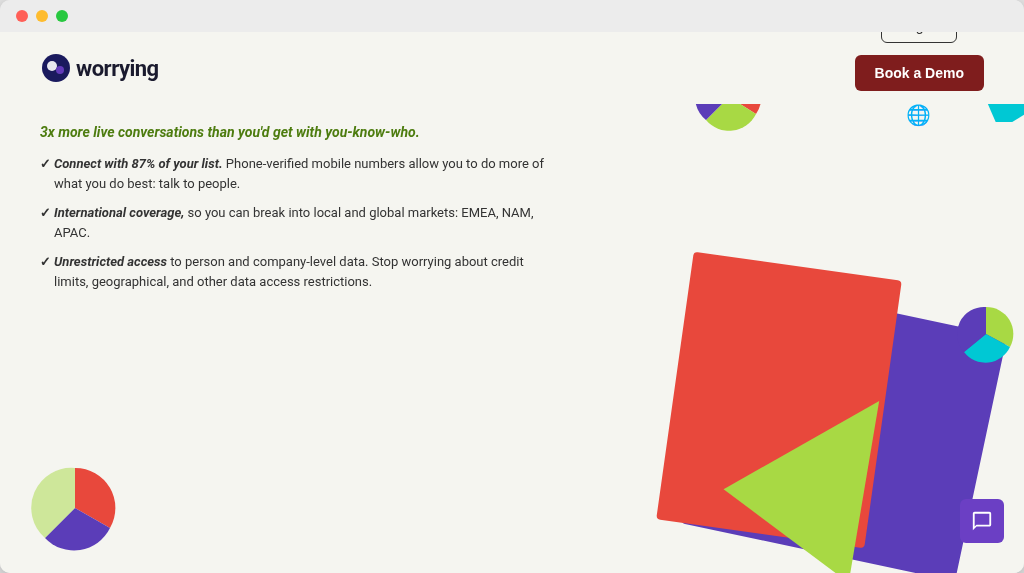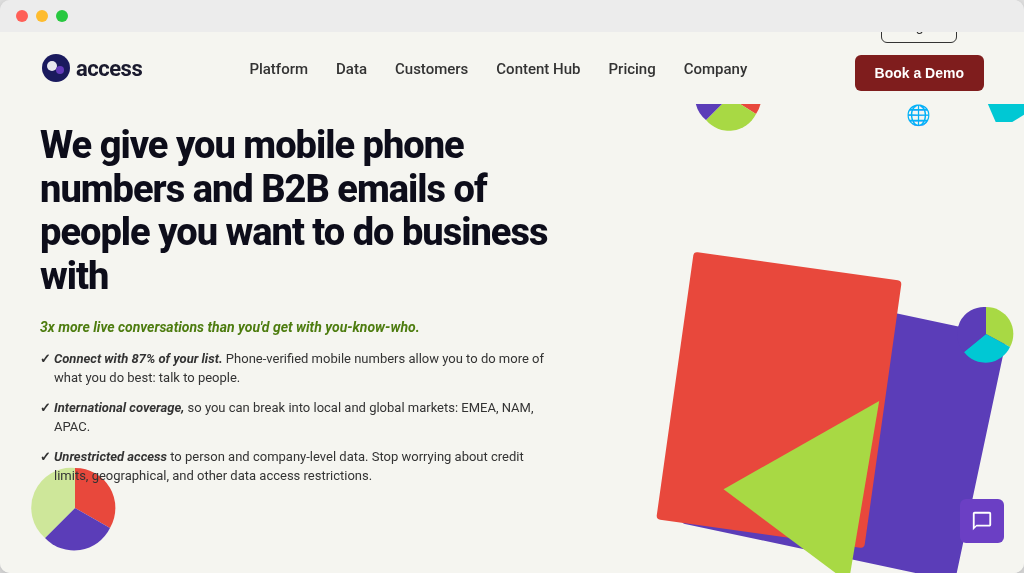--- a/index.html
+++ b/index.html
@@ -268,42 +268,33 @@
   <div class="page-content">
 
     <nav class="navbar">
       <div class="navbar-left">
 
         <svg class="logo-icon" viewBox="0 0 32 32">
           <circle cx="16" cy="16" r="14" fill="#1a1a5e"></circle>
           <circle cx="12" cy="14" r="5" fill="white" opacity="0.9"></circle>
           <circle cx="20" cy="18" r="4" fill="#6b3fc4" opacity="0.9"></circle>
         </svg>
-        <span class="logo-text">access</span>
-      </div>
-
-      <ul class="navbar-nav">
-        <li><a href="#">Platform</a></li>
-        <li><a href="#">Data</a></li>
-        <li><a href="#">Customers</a></li>
-        <li><a href="#">Content Hub</a></li>
-        <li><a href="#">Pricing</a></li>
-        <li><a href="#">Company</a></li>
-      </ul>
+        <span class="logo-text">worrying</span>
+      </div>
+
 
       <div class="navbar-right">
         <button class="btn-login">Log in</button>
         <button class="btn-demo-nav">Book a Demo</button>
         <span class="globe-icon">🌐</span>
       </div>
     </nav>
 
     <div class="hero">
       <div class="hero-left">
-        <h1 class="hero-title">We give you mobile phone numbers and B2B emails of people you want to do business with</h1>
         <p class="hero-subtitle">3x more live conversations than you'd get with you-know-who.</p>
         <ul class="hero-bullets">
           <li><strong>Connect with 87% of your list.</strong><span> Phone-verified mobile numbers allow you to do more of what you do best: talk to people.</span></li>
           <li><strong>International coverage,</strong><span> so you can break into local and global markets: EMEA, NAM, APAC.</span></li>
           <li><strong>Unrestricted access</strong><span> to person and company-level data. Stop worrying about credit limits, geographical, and other data access restrictions.</span></li>
         </ul>
 
       </div>
 
       <div class="shapes-container">

